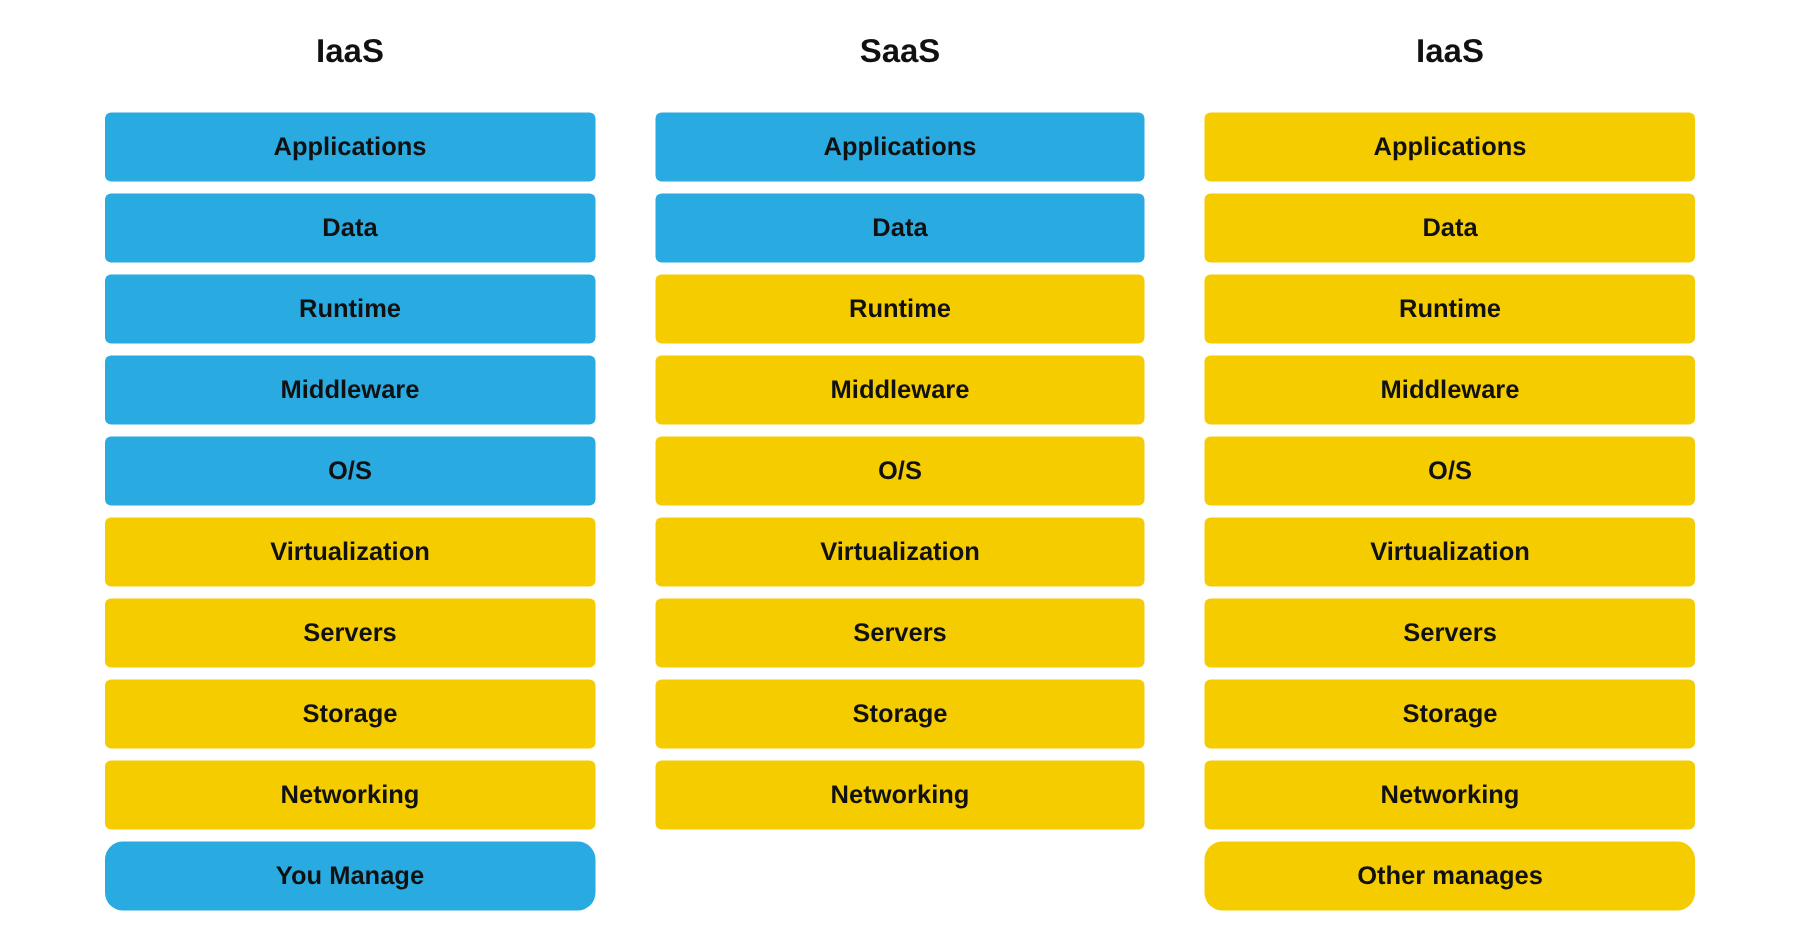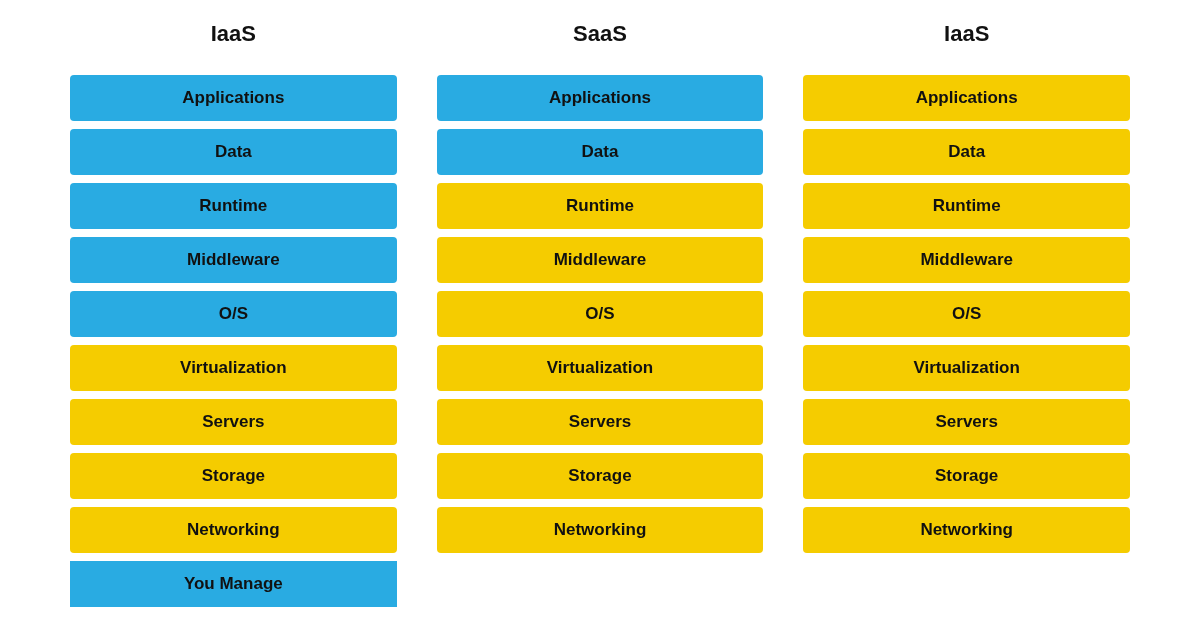--- a/index.html
+++ b/index.html
@@ -78,21 +78,21 @@
     .legend-row {
       display: flex;
       width: 100%;
       margin-top: 8px;
       padding: 0 20px;
     }
 
     .legend-cell {
       flex: 1;
       height: 46px;
-      border-radius: 0;
+      border-radius: 12px;
       display: flex;
       align-items: center;
       justify-content: center;
       font-size: 17px;
       font-weight: 600;
       color: #111111;
     }
   </style>
 </head>
 <body>
@@ -137,15 +137,18 @@
           <div class="cell cell-yellow">Applications</div>
           <div class="cell cell-yellow">Data</div>
           <div class="cell cell-yellow">Runtime</div>
           <div class="cell cell-yellow">Middleware</div>
           <div class="cell cell-yellow">O/S</div>
           <div class="cell cell-yellow">Virtualization</div>
           <div class="cell cell-yellow">Servers</div>
           <div class="cell cell-yellow">Storage</div>
           <div class="cell cell-yellow">Networking</div>
         </div>
+        <div class="legend-row">
+          <div class="legend-cell cell-yellow">Other manages</div>
+        </div>
       </div>
     </div>
 </div>
 
 </body></html>

